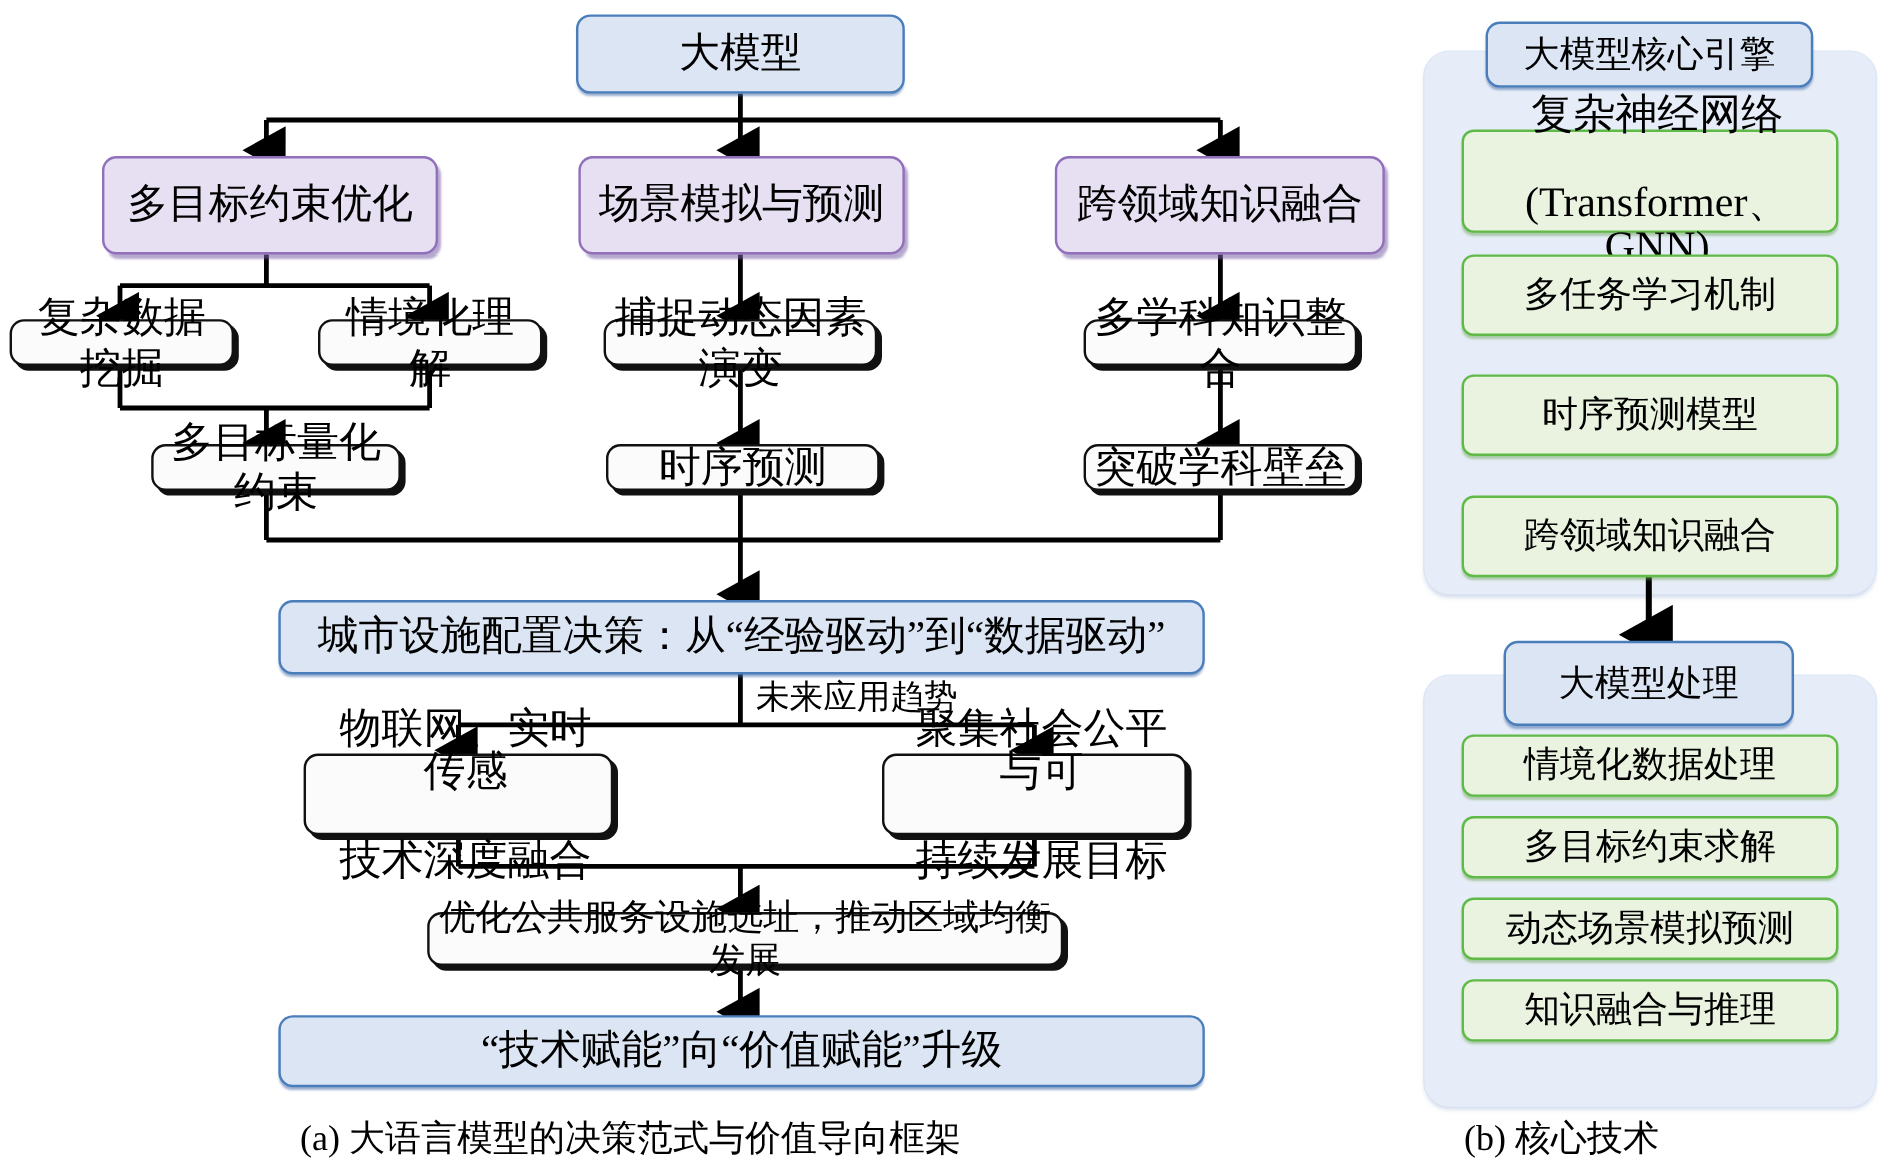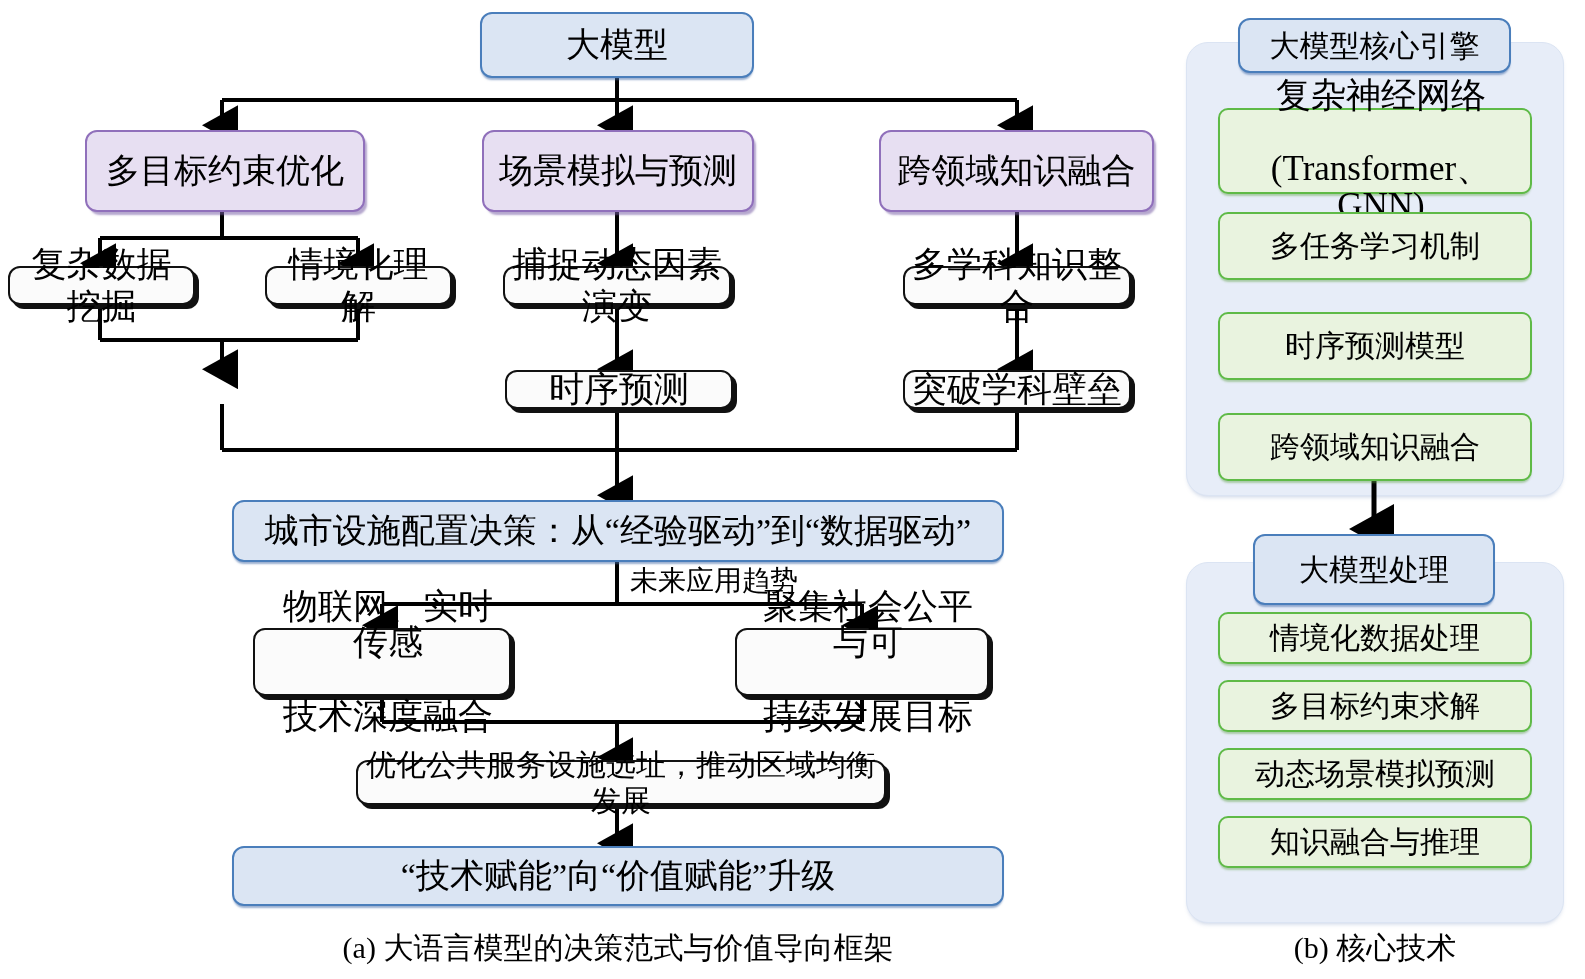--- a/index.html
+++ b/index.html
@@ -21,21 +21,21 @@
   .n-white-r{background:#fbfbfb;border:2.5px solid #111;border-radius:12px;
              box-shadow:4px 4px 0 0 #111;}
   
   .n-green{background:#e9f3df;border:2px solid #5fba47;border-radius:10px;
            box-shadow:0 3px 2px -1px rgba(95,160,70,.45);}
   
   .panel{position:absolute;background:#e7edf8;border:1px solid #dbe4f3;
          border-radius:22px;box-shadow:0 3px 4px -2px rgba(100,130,180,.35);}
 
   .edge-label{position:absolute;font-size:28px;color:#000;white-space:nowrap;}
-  .caption{position:absolute;font-size:30px;color:#000;white-space:nowrap;text-align:center;}
+  .caption{position:absolute;font-size:30px;color:#000;white-space:nowrap;}
 
   .fs34{font-size:34px;}
   .fs30{font-size:30px;}
   .fs27{font-size:35px;}
   .tight{line-height:1.05;}
 </style>
 </head>
 <body>
 
 <div id="stage">
@@ -118,20 +118,23 @@
   <div class="node n-white-r fs27" style="left:265px;top:266px;width:187px;height:39px;">
     <span>情境化理解</span>
   </div>
   <div class="node n-white-r fs27" style="left:503px;top:266px;width:228px;height:39px;">
     <span>捕捉动态因素演变</span>
   </div>
   <div class="node n-white-r fs27" style="left:903px;top:266px;width:228px;height:39px;">
     <span>多学科知识整合</span>
   </div>
 
+  <div class="node n-white-r fs27" style="left:126px;top:370px;width:208px;height:39px;">
+    <span>多目标量化约束</span>
+  </div>
   <div class="node n-white-r fs27" style="left:505px;top:370px;width:228px;height:39px;">
     <span>时序预测</span>
   </div>
   <div class="node n-white-r fs27" style="left:903px;top:370px;width:228px;height:39px;">
     <span>突破学科壁垒</span>
   </div>
 
   <div class="node n-blue fs34" style="left:232px;top:500px;width:772px;height:62px;">
     <span>城市设施配置决策：从“经验驱动”到“数据驱动”</span>
   </div>

